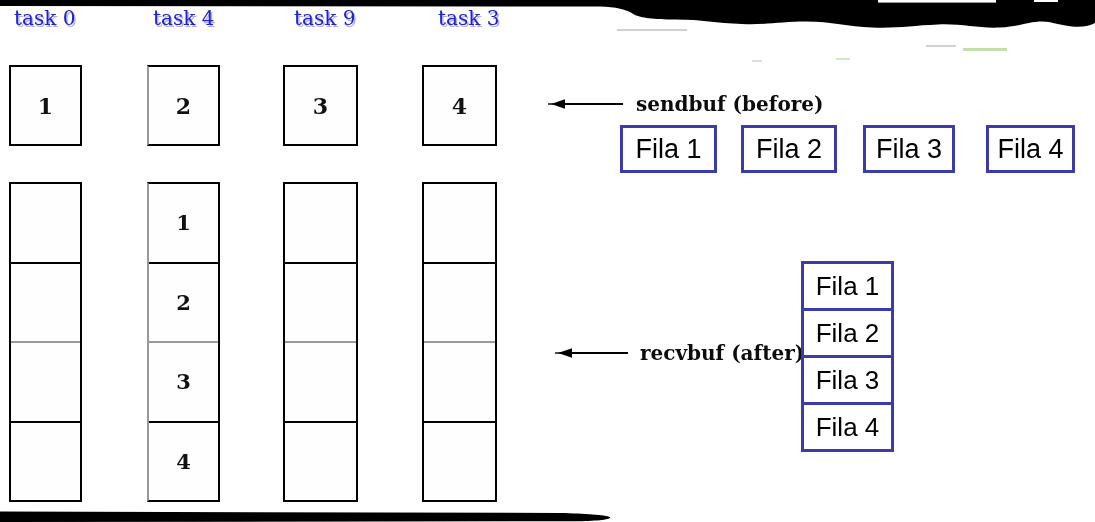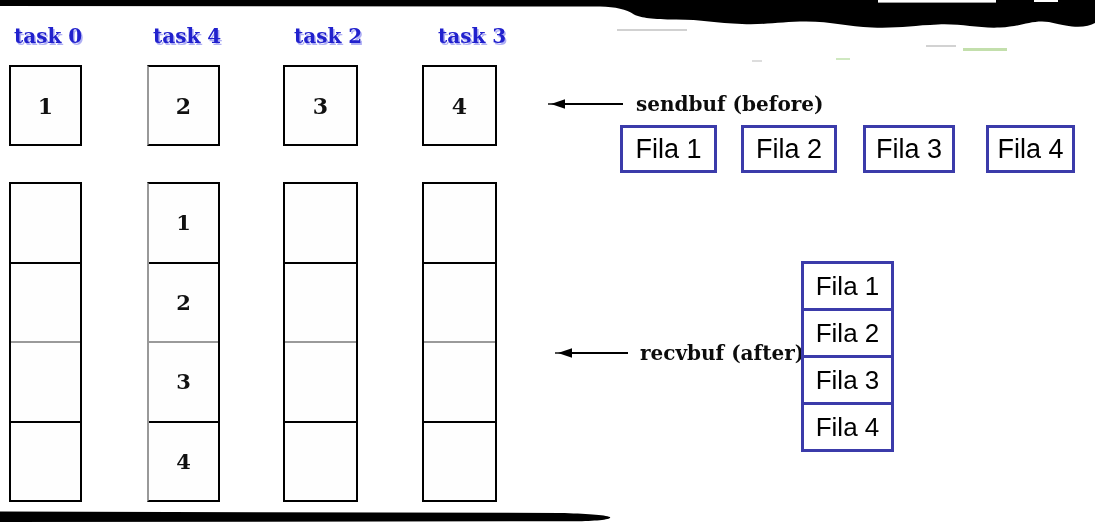--- a/index.html
+++ b/index.html
@@ -2,21 +2,21 @@
 <html><head>
 <meta charset="utf-8">
 <style>
   html,body{margin:0;padding:0;background:#ffffff;}
   #canvas{
     position:relative;width:1095px;height:522px;background:#ffffff;overflow:hidden;
     font-family:"DejaVu Serif", serif;
   }
   
   .task-label{
-    position:absolute;top:24px;font-size:20px;font-weight:bold;color:#2121cd;
+    position:absolute;top:6px;font-size:20px;font-weight:normal;color:#2121cd;
     letter-spacing:0px;text-shadow:1.5px 1.5px 0 rgba(110,110,235,0.55);
     white-space:nowrap;
   }
   
   .send-box{
     position:absolute;top:65px;height:81px;border:2px solid #000;background:#fefefe;
     display:flex;align-items:center;justify-content:center;
     font-size:22px;font-weight:bold;color:#111;box-sizing:border-box;
   }
   .gray-left{border-left-color:#999 !important;}
@@ -83,21 +83,21 @@
   </svg>
 
   <div class="artifact" style="left:617px;top:29px;width:70px;height:2px;background:#c6c6c6;opacity:.8;"></div>
   <div class="artifact" style="left:926px;top:45px;width:30px;height:2px;background:#d2d2d2;"></div>
   <div class="artifact" style="left:963px;top:48px;width:44px;height:2.5px;background:#b8d99e;opacity:.85;"></div>
   <div class="artifact" style="left:836px;top:58px;width:14px;height:2px;background:#cfe8c0;"></div>
   <div class="artifact" style="left:752px;top:60px;width:10px;height:2px;background:#dddddd;"></div>
 
   <div class="task-label" style="left:14px;">task 0</div>
   <div class="task-label" style="left:153px;">task 4</div>
-  <div class="task-label" style="left:294px;">task 2</div>
+  <div class="task-label" style="left:294px;">task 9</div>
   <div class="task-label" style="left:438px;text-align:right;">task 3</div>
 
   <div class="send-box" style="left:9px;width:73px;">
     <span>1</span>
   </div>
   <div class="send-box gray-left" style="left:147px;width:73px;">
     <span>2</span>
   </div>
   <div class="send-box" style="left:283px;width:75px;">
     <span>3</span>

